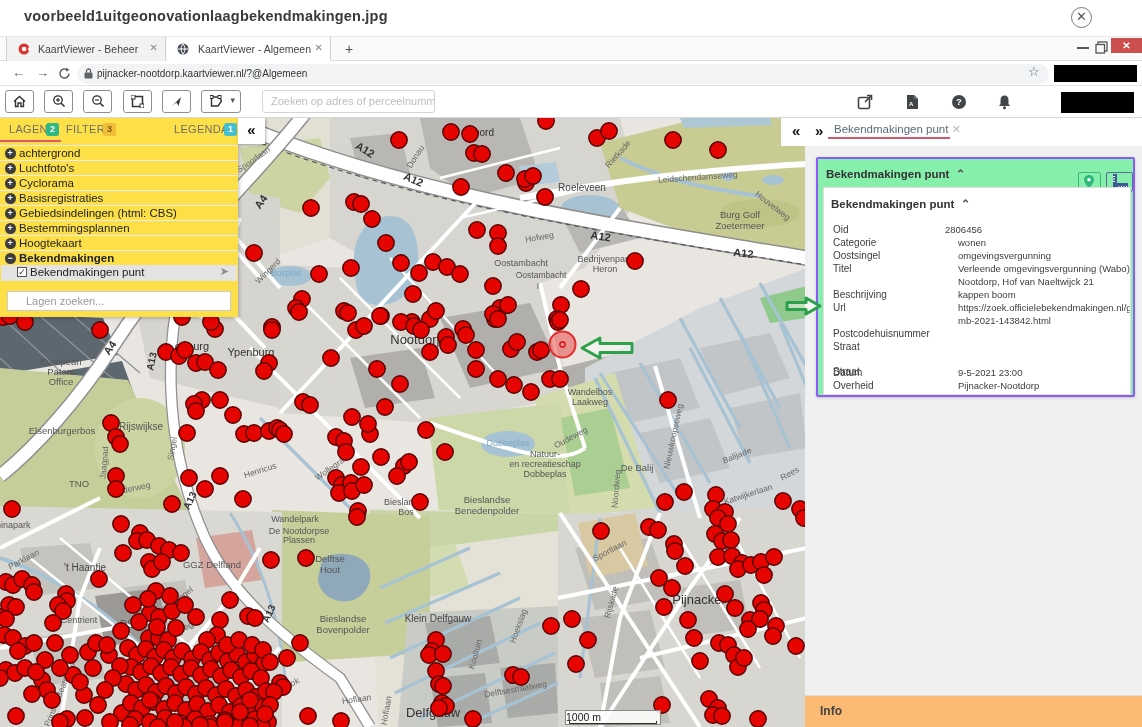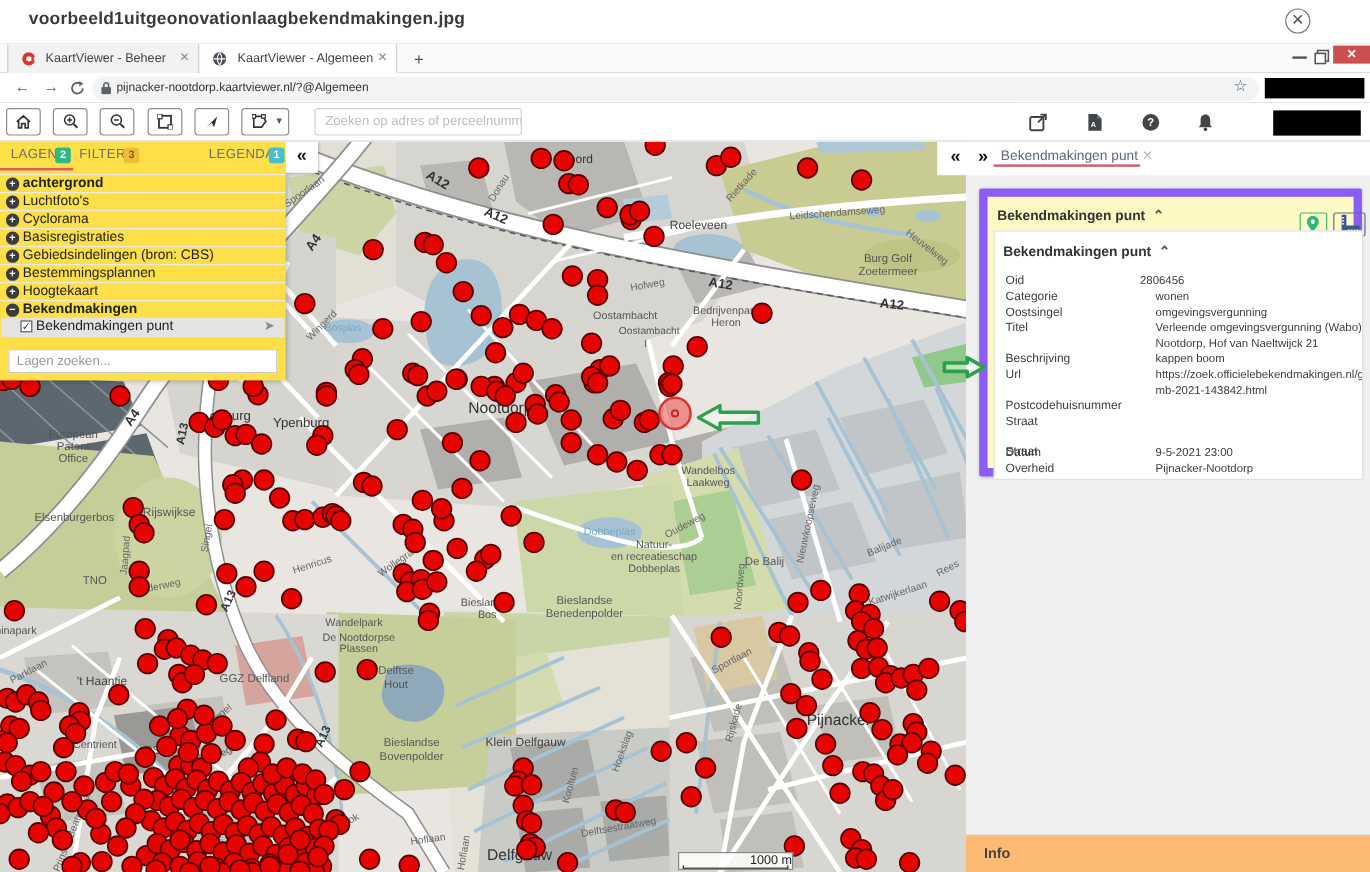--- a/index.html
+++ b/index.html
@@ -38,42 +38,42 @@
 .ltab{position:absolute;top:5px;font-size:11px;color:#6d6d6d;letter-spacing:.3px}
 .badge{position:absolute;top:5px;width:13px;height:13px;border-radius:2.5px;color:#fff;font-size:9px;
 font-weight:bold;text-align:center;line-height:13px}
 .redline{position:absolute;left:0;top:21.5px;width:61px;height:2.5px;background:#e25767}
 .lrow{position:absolute;left:0;width:238px;height:15px;border-top:1px solid #ebebeb;font-size:11.5px;color:#222}
 .lrow .pm{position:absolute;left:5px;top:2px;width:10.5px;height:10.5px;border-radius:50%;background:#3c3c3c;
 color:#fff;font-size:9px;line-height:10px;text-align:center;font-weight:bold}
 .lrow .lt{position:absolute;left:19px;top:1px;white-space:nowrap}
 .grayrow{position:absolute;left:1px;top:265px;width:236px;height:16px;background:#e3e3e3;font-size:11.5px;color:#222}
 .lsearch{position:absolute;left:7px;top:173px;width:224px;height:20px;border:1px solid #ccc;font-size:11px;
-color:#999;line-height:18px;padding-left:6px;background:#fff}
+color:#999;line-height:18px;padding-left:18px;background:#fff}
 .collbtn{left:238px;top:118px;width:27px;height:26px;background:#fff;box-shadow:1px 1px 3px rgba(0,0,0,.3);
 text-align:center;font-weight:bold;font-size:15px;color:#111;line-height:24px}
 .rstrip{left:781px;top:118px;width:361px;height:28px;background:#fff}
 .chev{position:absolute;top:4px;font-weight:bold;font-size:15px;color:#111}
 .rtab{position:absolute;left:834px;top:123px;font-size:11.5px;color:#5a6b7a}
 .rtabx{color:#b9b9b9;font-size:11px}
 .rtabline{position:absolute;left:828px;top:137px;width:122px;height:2px;background:#cf5a6b}
 .rpanel{left:805px;top:146px;width:337px;height:581px;background:#f0f0f0}
-.rcard{position:absolute;left:11px;top:11px;width:319px;height:240px;background:#fef9c3;border:7px solid #8b5cf6;
+.rcard{position:absolute;left:11px;top:11px;width:319px;height:240px;background:#86efac;border:2px solid #8b5cf6;
 border-radius:2px;box-shadow:0 1px 3px rgba(0,0,0,.18)}
 .rcard-h{position:absolute;left:8px;top:8px;font-size:11.5px;font-weight:bold;color:#333}
 .pinbtn{position:absolute;left:271px;top:13px;width:23px;height:20px;border:1.5px solid #3cb878;border-radius:2px}
 .rulbtn{position:absolute;left:299px;top:13px;width:27px;height:20px;border:1.5px solid #5a6e96;border-radius:2px}
 .icard{position:absolute;left:5px;top:28px;width:308px;height:208px;background:#fff;border:1px solid #e0e0e0;overflow:hidden}
 .icard-h{position:absolute;left:7px;top:9px;font-size:11.5px;font-weight:bold;color:#333}
 .frow{position:absolute;font-size:10px;color:#3c3c3c;white-space:nowrap}
 .fval{position:absolute;font-size:9.5px;color:#3c3c3c;white-space:nowrap}
 .infobar{left:805px;top:695px;width:337px;height:32px;background:#fdba74;border-top:1px solid #ddd}
 .infolbl{position:absolute;left:15px;top:8px;font-size:12px;font-weight:bold;color:#444}
 .scalebar{left:565px;top:710px;width:96px;height:15px;background:rgba(255,255,255,.85);border:1px solid #888;
-font-size:10.5px;color:#222;text-align:right;line-height:13px}
+font-size:10.5px;color:#222;text-align:left;line-height:13px}
 .scaleline{left:569px;top:721px;width:88px;height:3px;border-left:1.5px solid #333;border-right:1.5px solid #333;
 border-bottom:1.5px solid #333}
 svg text{font-family:"Liberation Sans",sans-serif}
 </style></head>
 <body>
 <div class="abs mapwrap">
 <svg width="807" height="609" viewBox="0 0 807 609">
 <rect width="807" height="609" fill="#e9e6e1"></rect>
 <polygon points="330,0 620,0 640,80 585,150 540,165 420,170 330,120" fill="#d7d5d0"></polygon>
 <g fill="#b9b7b4">
@@ -709,37 +709,37 @@
     <span class="ltab" style="left:9px">LAGEN</span>
     <span class="badge" style="left:46px;background:#2eb885">2</span>
     <span class="ltab" style="left:66px">FILTER</span>
     <span class="badge" style="left:103px;background:#f0bd38;color:#7a5c00">3</span>
     <span class="ltab" style="left:174px">LEGENDA</span>
     <span class="badge" style="left:224px;background:#45bfcf">1</span>
     <div class="redline"></div>
   </div>
   <div class="lrow" style="top:27px">
       <span class="pm">+</span>
-      <span class="lt" style="font-weight:bold">achtergrond</span>
+      <span class="lt" style="font-weight:normal">achtergrond</span>
     </div>
   <div class="lrow" style="top:42px">
       <span class="pm">+</span>
       <span class="lt">Luchtfoto's</span>
     </div>
   <div class="lrow" style="top:57px">
       <span class="pm">+</span>
       <span class="lt">Cyclorama</span>
     </div>
   <div class="lrow" style="top:72px">
       <span class="pm">+</span>
       <span class="lt">Basisregistraties</span>
     </div>
   <div class="lrow" style="top:87px">
       <span class="pm">+</span>
-      <span class="lt">Gebiedsindelingen (bron: CBS)</span>
+      <span class="lt">Gebiedsindelingen (html: CBS)</span>
     </div>
   <div class="lrow" style="top:102px">
       <span class="pm">+</span>
       <span class="lt">Bestemmingsplannen</span>
     </div>
   <div class="lrow" style="top:117px">
       <span class="pm">+</span>
       <span class="lt">Hoogtekaart</span>
     </div>
   <div class="lrow" style="top:132px">

